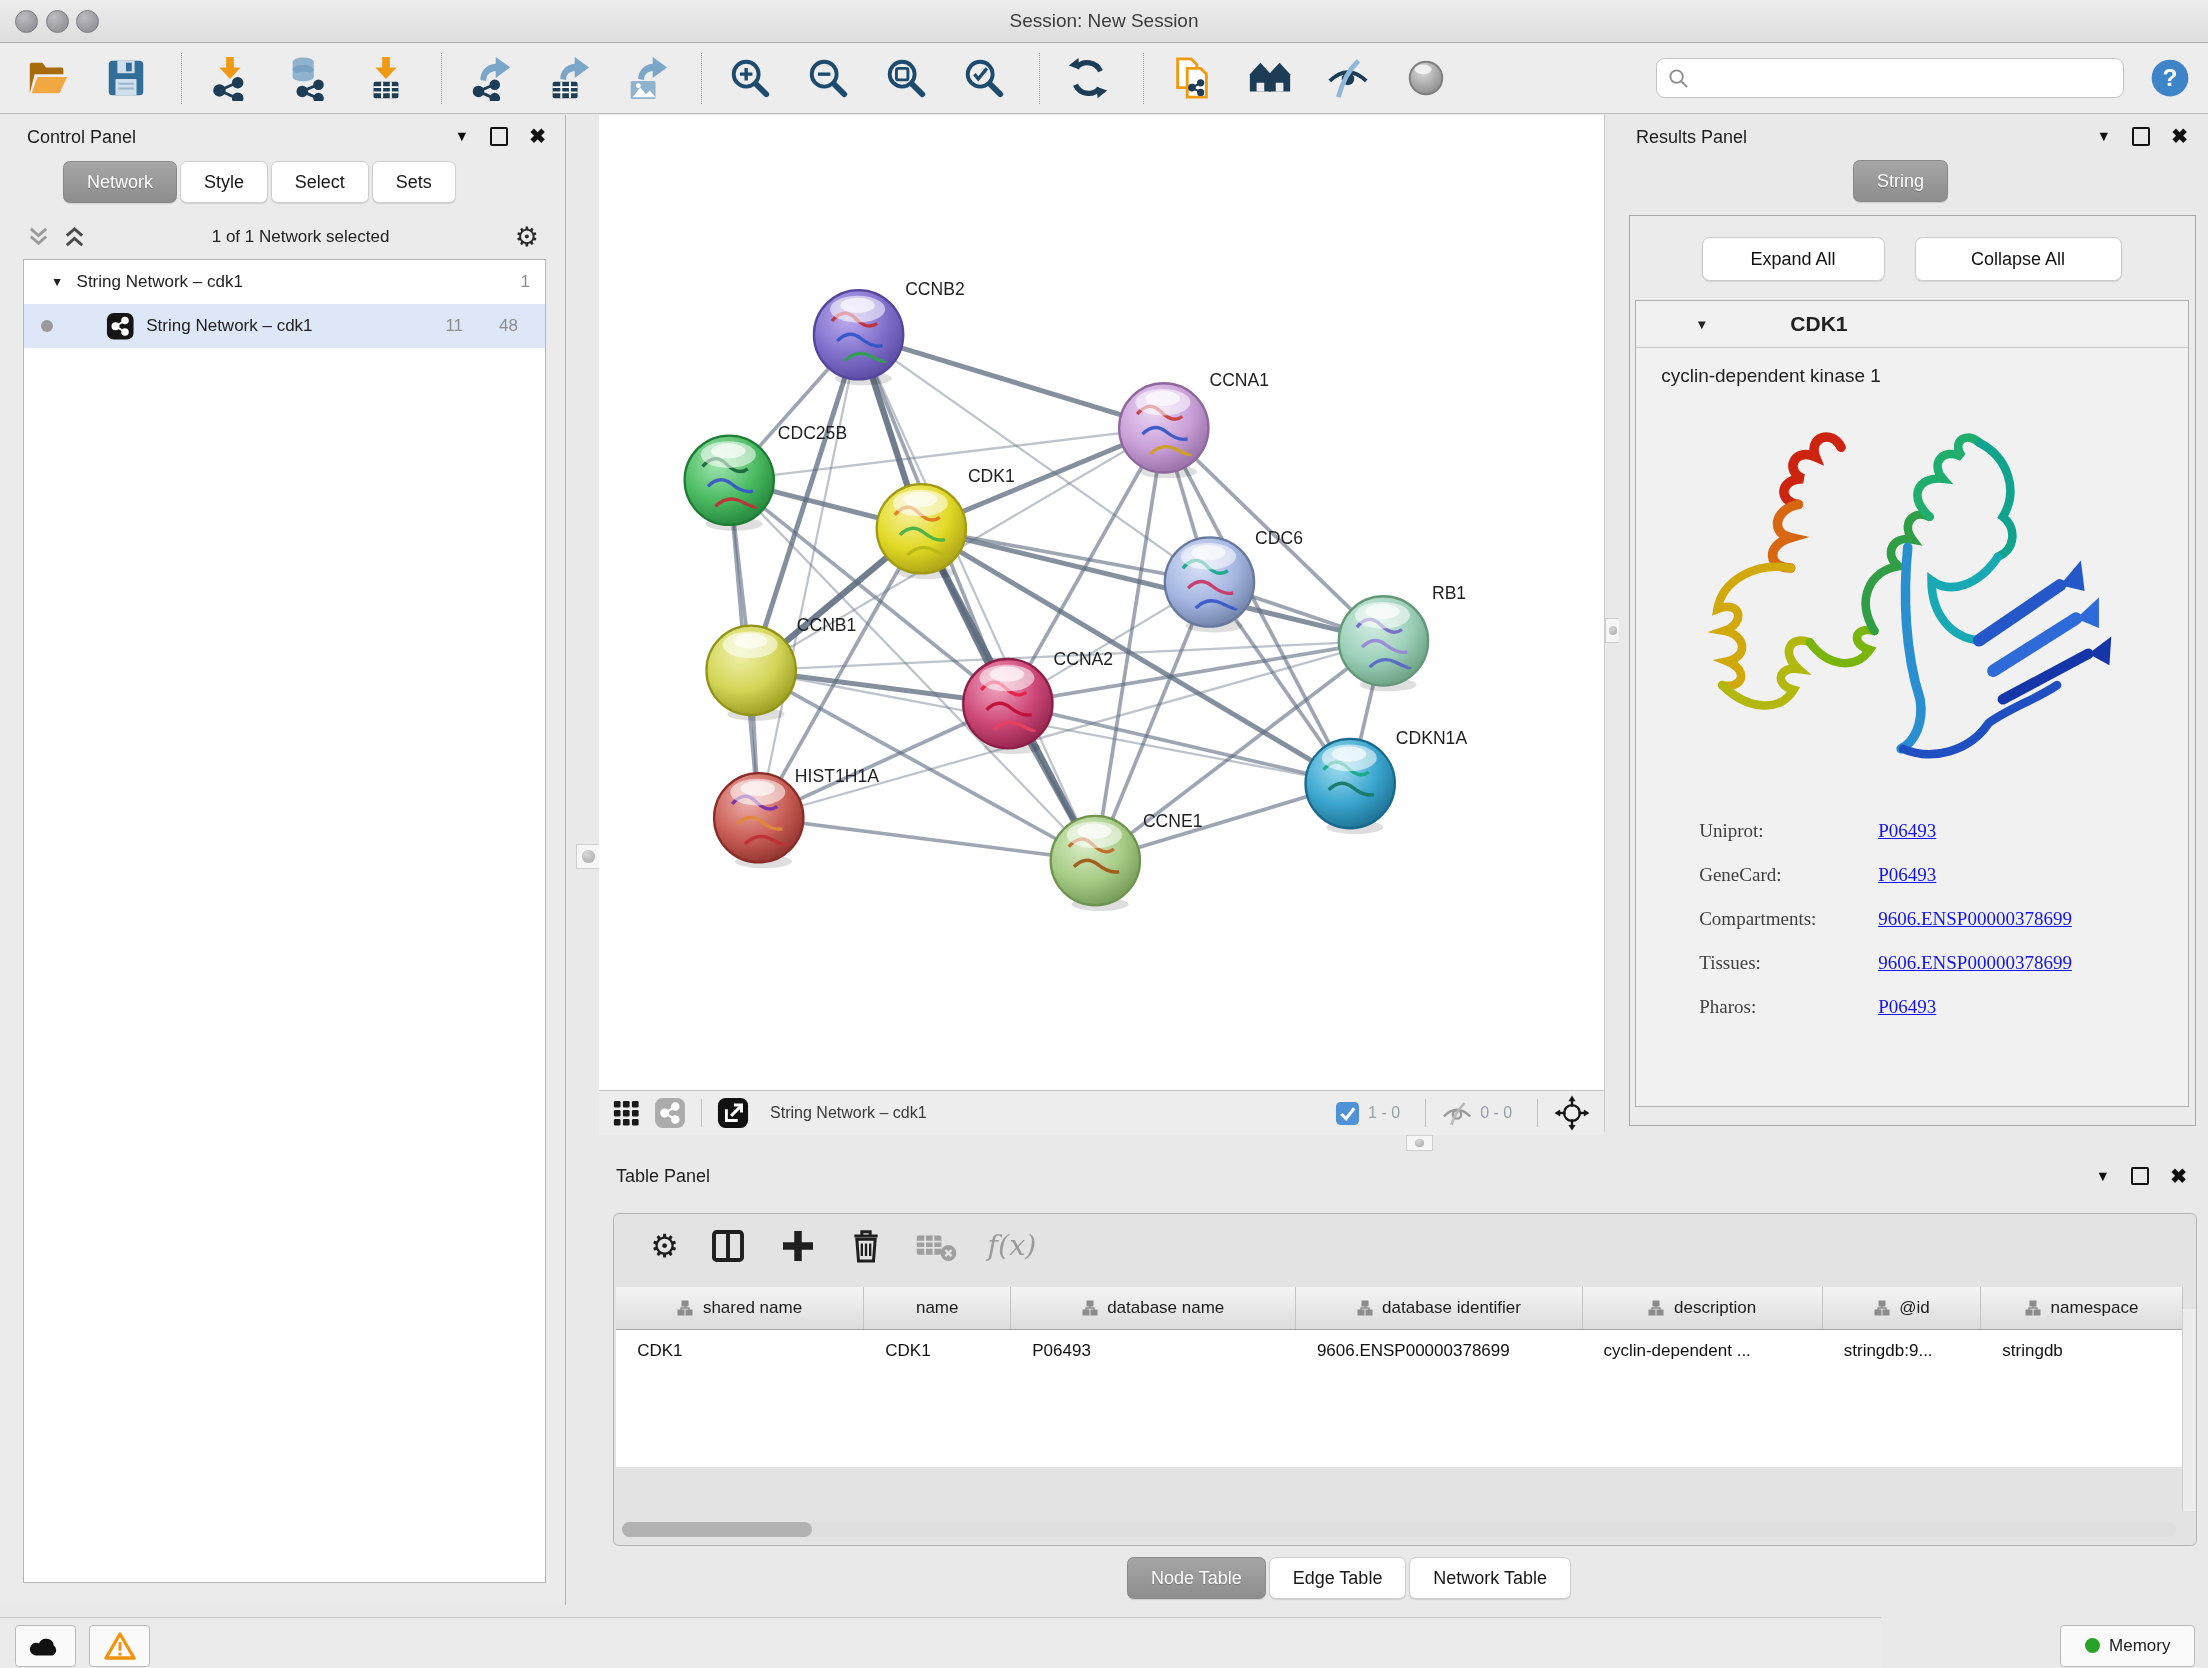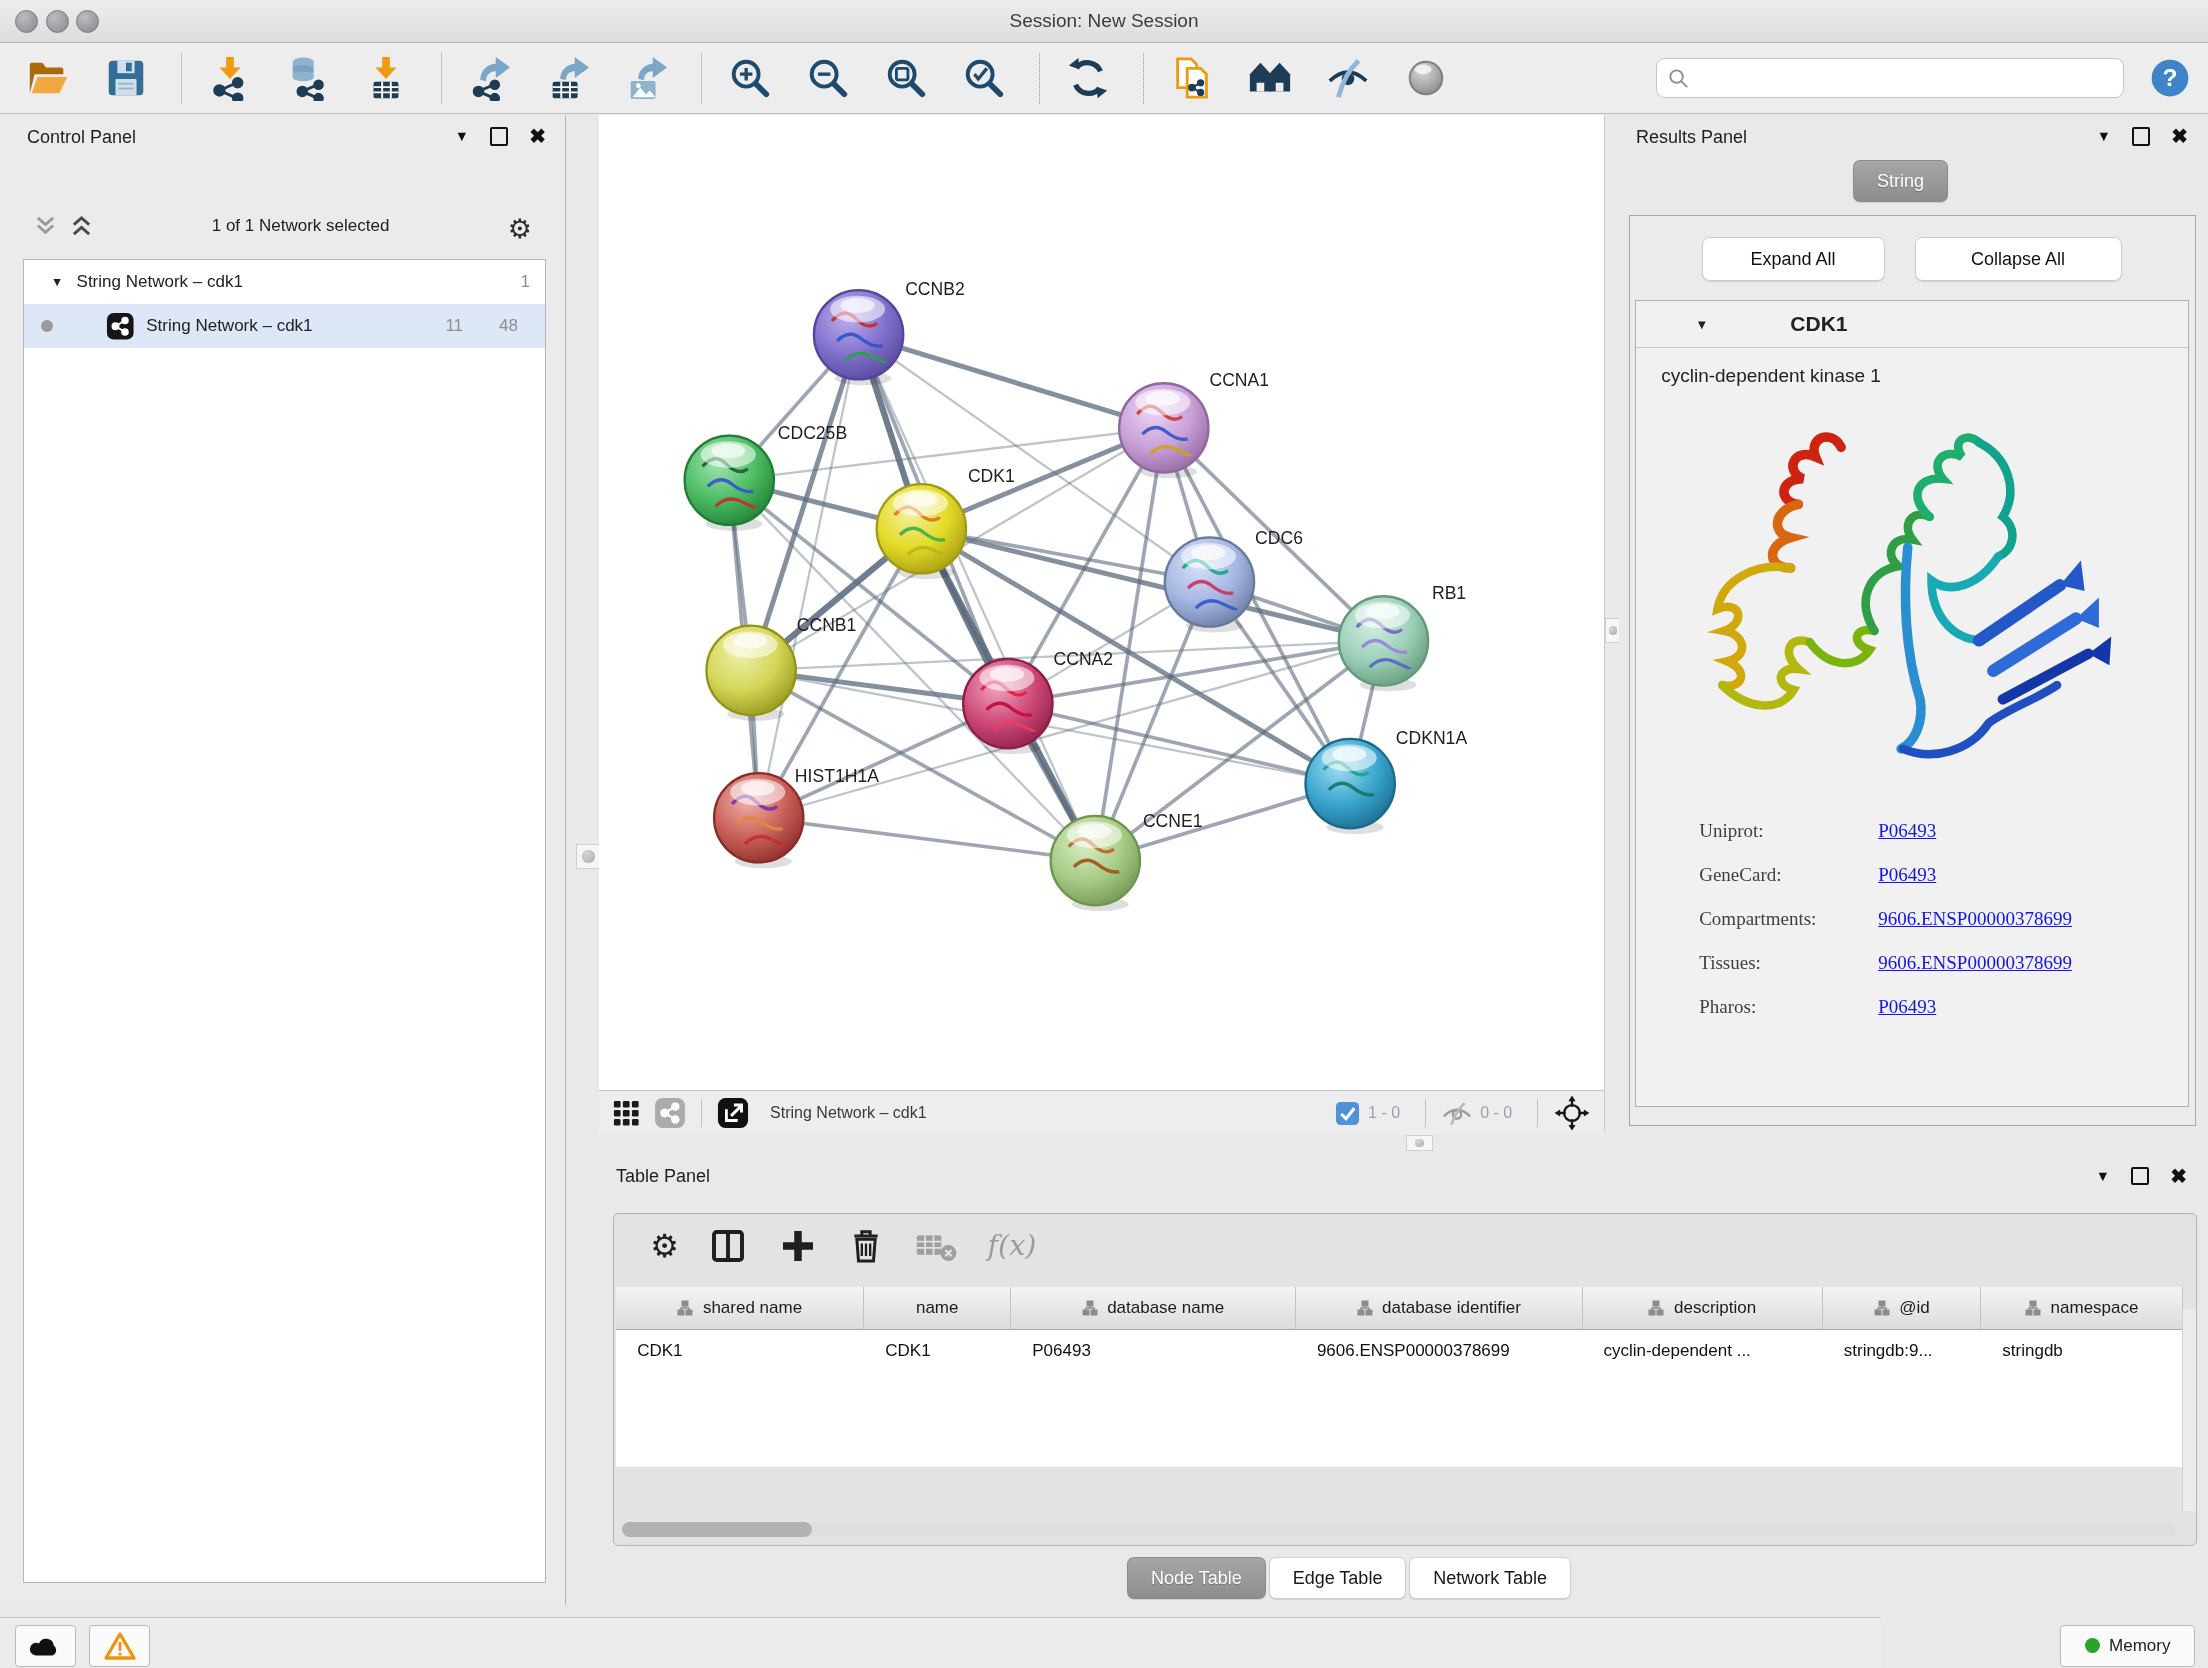--- a/index.html
+++ b/index.html
@@ -217,21 +217,27 @@
       </svg>
   </div>
 
   <div class="abs" style="left:0;top:115px;width:566px;height:1490px;background:#ebebeb;border-right:1px solid #b3b3b3;box-sizing:border-box;">
     <div class="abs panel-title" style="left:27px;top:12.4px;">Control Panel</div>
     <div class="abs pctl" style="right:19px;top:11.4px;">
       <span class="tri">▼</span>
       <span class="flt"></span>
       <span class="cls">✖</span>
     </div>
-    <div class="abs" style="left:0;top:101px;width:566px;height:42px;display:flex;padding:0 34px;box-sizing:border-box;">
+    <div class="abs" id="cp-tabs" style="left:63px;top:46px;display:flex;">
+        <div class="tab active">Network</div>
+        <div class="tab">Style</div>
+        <div class="tab">Select</div>
+        <div class="tab">Sets</div>
+      </div>
+    <div class="abs" style="left:0;top:101px;width:566px;height:42px;display:flex;align-items:center;padding:0 27px;box-sizing:border-box;">
       <svg width="23" height="21" viewBox="0 0 24 22">
         <g stroke="#9a9a9a" stroke-width="3" fill="none">
             <path d="M4 2 l8 7 8-7"></path>
             <path d="M4 10 l8 7 8-7"></path>
           </g>
         </svg>
       <svg width="23" height="21" viewBox="0 0 24 22" style="margin-left:13.3px">
         <g stroke="#4a4a4a" stroke-width="3" fill="none">
             <path d="M4 9 l8-7 8 7"></path>
             <path d="M4 19 l8-7 8 7"></path>

